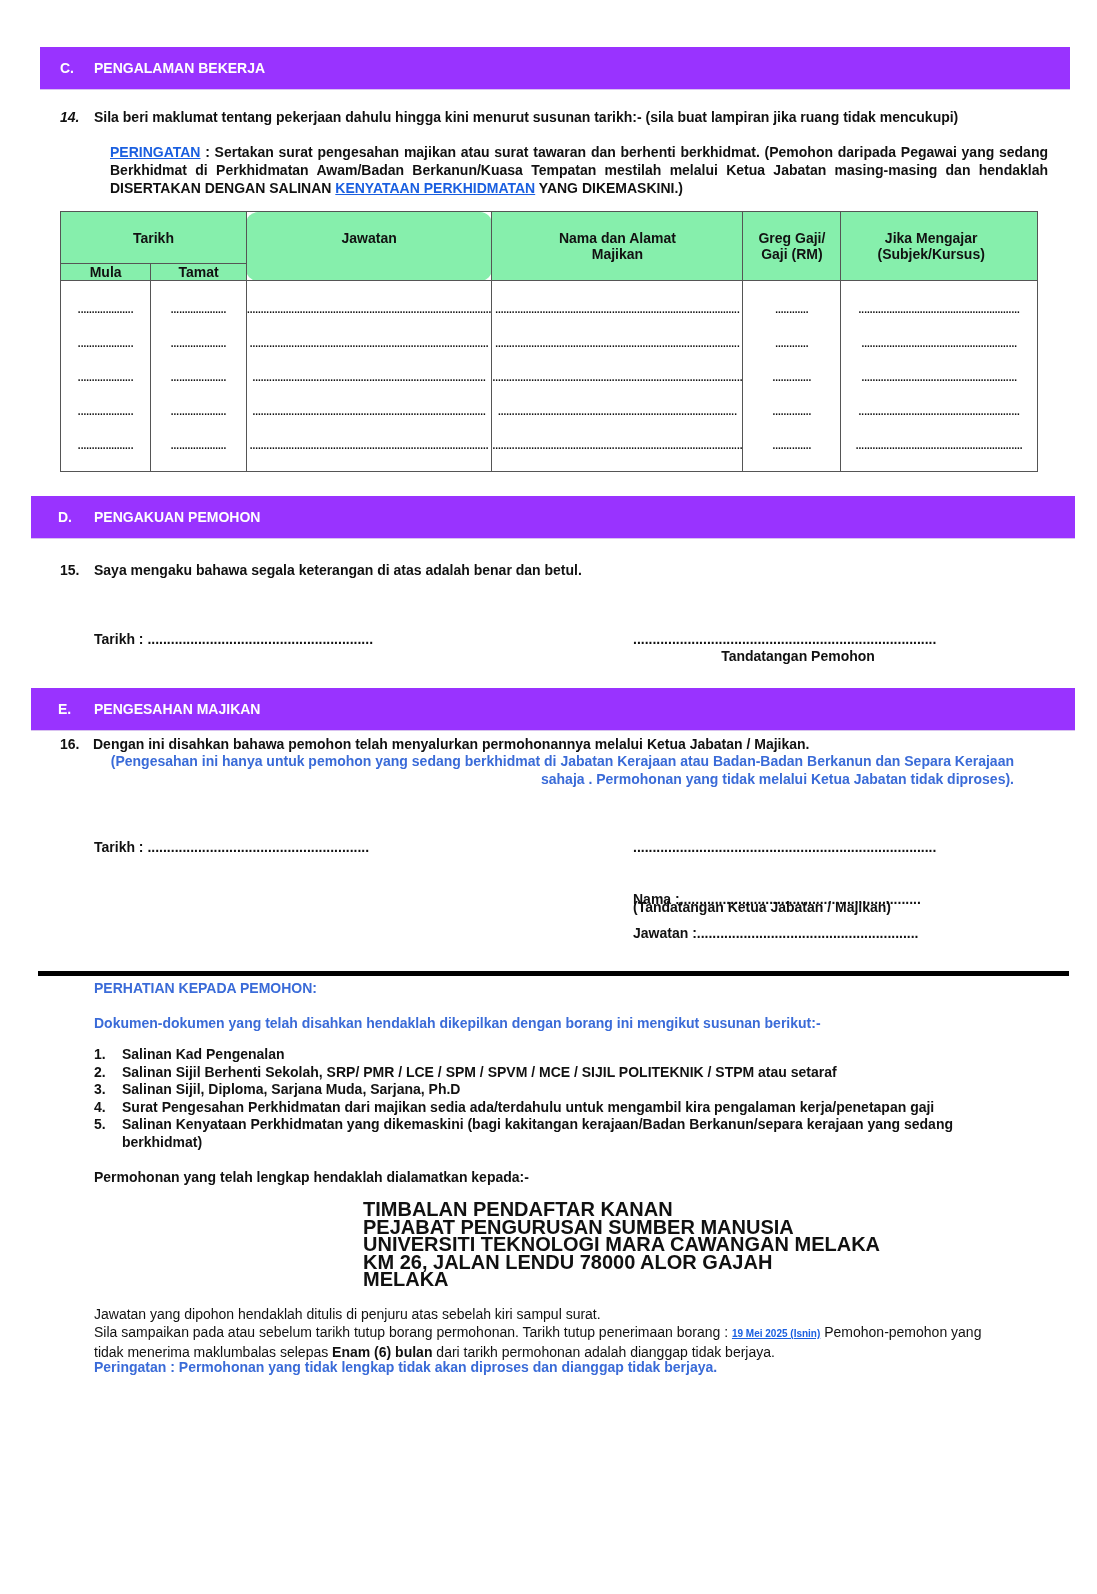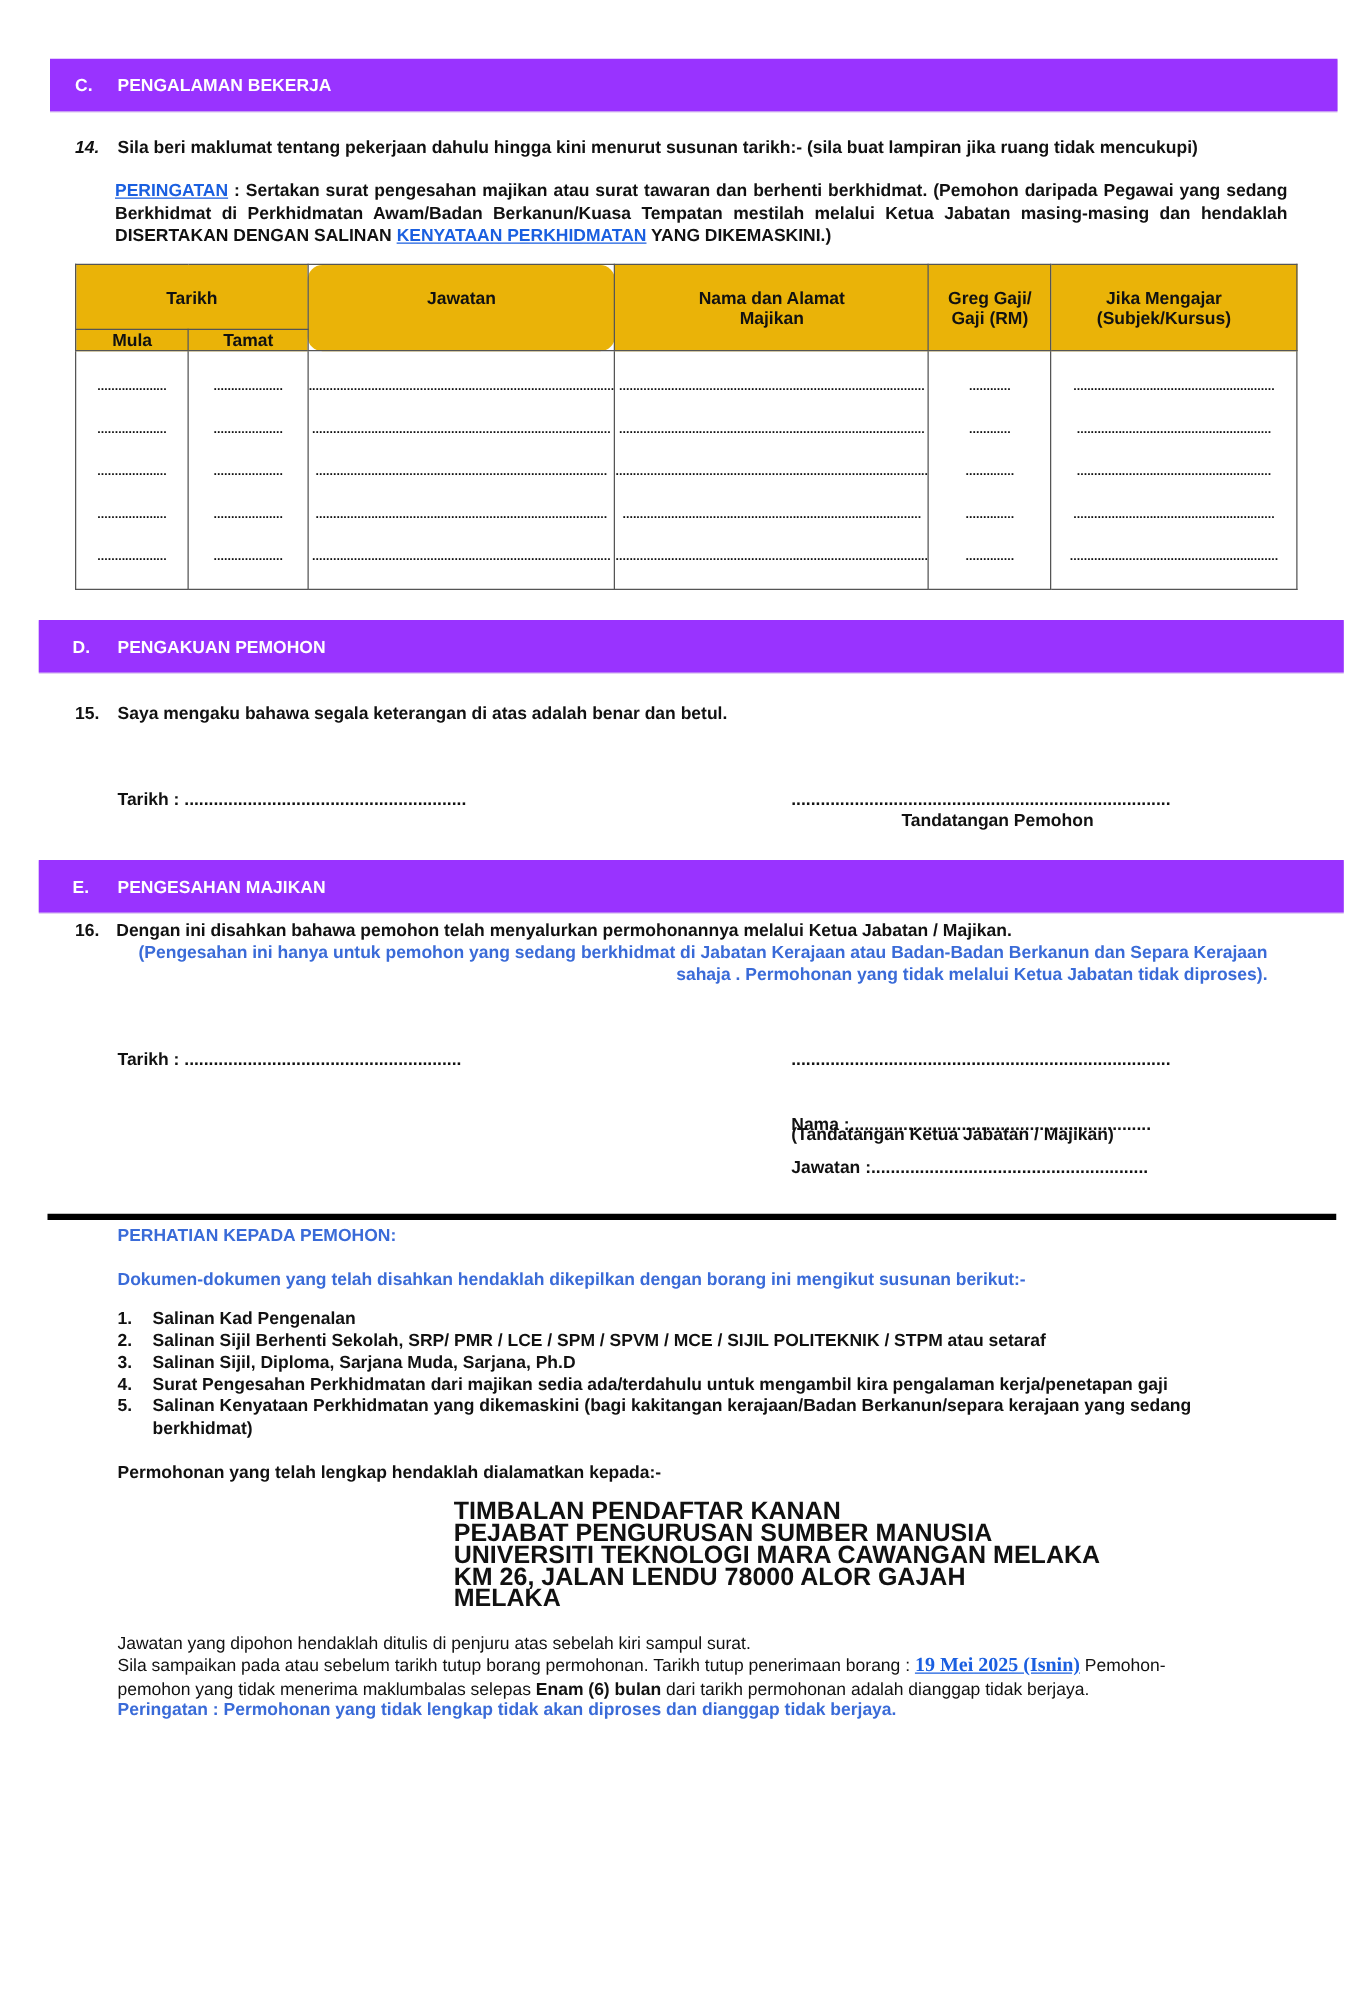--- a/index.html
+++ b/index.html
@@ -21,21 +21,21 @@
   .band-e .title { left: 63px; }
 
   .bold { font-weight: bold; }
   .t14 { font-size: 14px; line-height: 18px; }
   .blue { color: #3a6bd8; }
   .link { color: #1a5fe0; text-decoration: underline; }
 
   table.exp { position: absolute; left: 60px; top: 211px; width: 978px; height: 261px;
               border-collapse: collapse; font-size: 14px; font-weight: bold; }
   table.exp td, table.exp th { border: 1px solid #555; padding: 0; text-align: center; }
-  table.exp thead th { background: #eab308; }
+  table.exp thead th { background: #86efac; }
   table.exp tbody td { vertical-align: top; font-weight: normal; }
   .dots { display: block; height: 34px; line-height: 34px; letter-spacing: 0px; font-size: 10px;
           font-weight: bold; overflow: hidden; white-space: nowrap; }
   .cellwrap { padding-top: 12px; }
 
   .thickline { position: absolute; left: 38px; top: 971px; width: 1031px; height: 5px; background: #000; }
   ol.docs { position: absolute; left: 94px; top: 1046px; margin: 0; padding: 0; list-style: none;
             font-size: 14px; line-height: 17.5px; font-weight: bold; width: 930px; }
   ol.docs li { position: relative; padding-left: 28px; }
   ol.docs li .num { position: absolute; left: 0; }
@@ -45,21 +45,21 @@
 <body>
 
 <div class="band band-c">
   <span class="letter">C.</span>
   <span class="title">PENGALAMAN BEKERJA</span>
 </div>
 
 <div class="abs t14 bold" style="left:60px; top:108px; font-style:italic;">14.</div>
 <div class="abs t14 bold" style="left:94px; top:108px; width:990px; white-space:nowrap;">Sila beri maklumat tentang pekerjaan dahulu hingga kini menurut susunan tarikh:- (sila buat lampiran jika ruang tidak mencukupi)</div>
 
-<div class="abs t14 bold" style="left:92px; top:143px; width:938px; text-align:justify;">
+<div class="abs t14 bold" style="left:110px; top:143px; width:938px; text-align:justify;">
   <span class="link">PERINGATAN</span><span> : Sertakan surat pengesahan majikan atau surat tawaran dan berhenti berkhidmat. (Pemohon daripada  Pegawai yang sedang Berkhidmat di Perkhidmatan Awam/Badan Berkanun/Kuasa Tempatan mestilah melalui Ketua Jabatan masing-masing dan hendaklah DISERTAKAN DENGAN SALINAN </span><span class="link">KENYATAAN PERKHIDMATAN</span><span> YANG DIKEMASKINI.)</span>
 </div>
 
 <table class="exp">
   <colgroup>
     <col style="width:95px">
       <col style="width:101px">
       <col style="width:235px">
       <col style="width:243px">
       <col style="width:104px">
@@ -183,15 +183,15 @@
 <div class="address">
   <div>TIMBALAN PENDAFTAR KANAN</div>
   <div>PEJABAT PENGURUSAN SUMBER MANUSIA</div>
   <div>UNIVERSITI TEKNOLOGI MARA CAWANGAN MELAKA</div>
   <div>KM 26, JALAN LENDU 78000 ALOR GAJAH</div>
   <div>MELAKA</div>
 </div>
 
 <div class="abs t14" style="left:94px; top:1305px;">Jawatan yang dipohon hendaklah ditulis di penjuru atas sebelah kiri sampul surat.</div>
 <div class="abs t14" style="left:94px; top:1323px; width:890px;">
-  <span>Sila sampaikan pada atau sebelum tarikh tutup borang permohonan. Tarikh tutup penerimaan borang : </span><span class="link bold" style="font-size:16px;font-family:Liberation Serif, serif;">19 Mei 2025 (Isnin)</span><span> Pemohon-pemohon yang tidak menerima maklumbalas selepas </span><span class="bold">Enam (6) bulan</span><span> dari tarikh permohonan adalah dianggap tidak berjaya.</span>
+  <span>Sila sampaikan pada atau sebelum tarikh tutup borang permohonan. Tarikh tutup penerimaan borang : </span><span class="link bold" style="font-size:10px;">19 Mei 2025 (Isnin)</span><span> Pemohon-pemohon yang tidak menerima maklumbalas selepas </span><span class="bold">Enam (6) bulan</span><span> dari tarikh permohonan adalah dianggap tidak berjaya.</span>
 </div>
 <div class="abs t14 bold blue" style="left:94px; top:1358px;">Peringatan : Permohonan yang tidak lengkap tidak akan diproses dan dianggap tidak berjaya.</div>
 
 </body></html>

